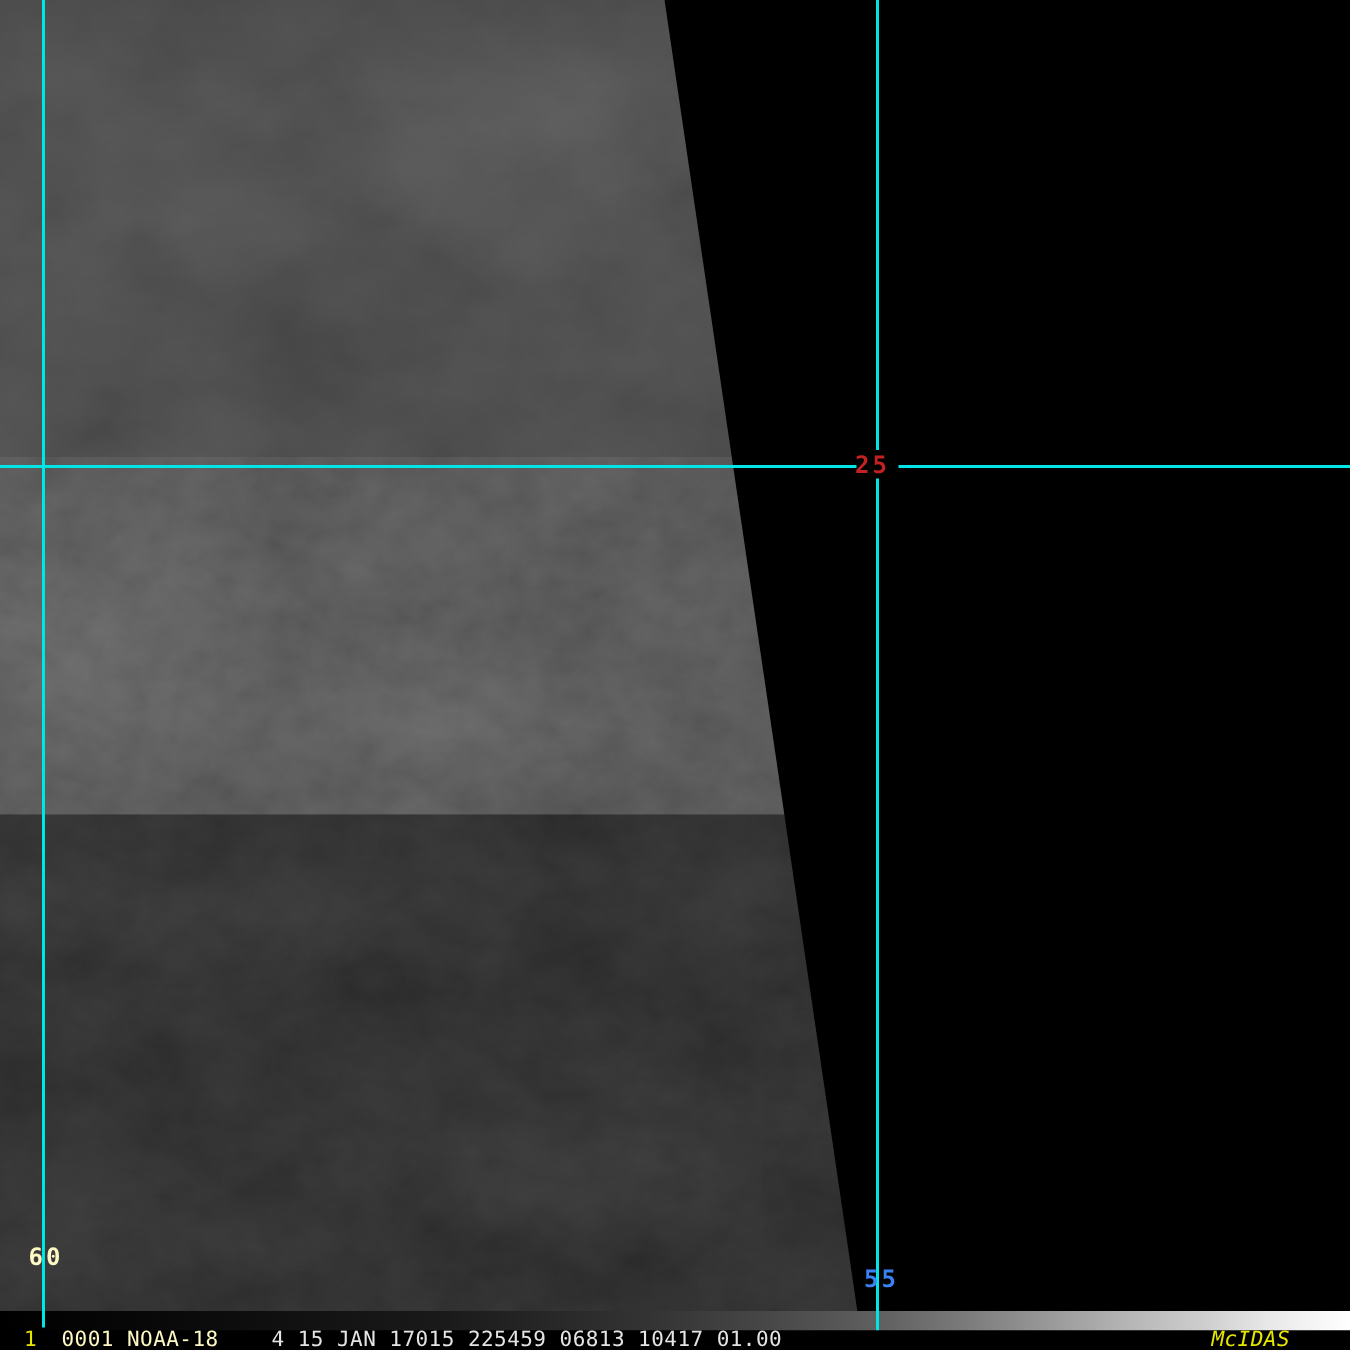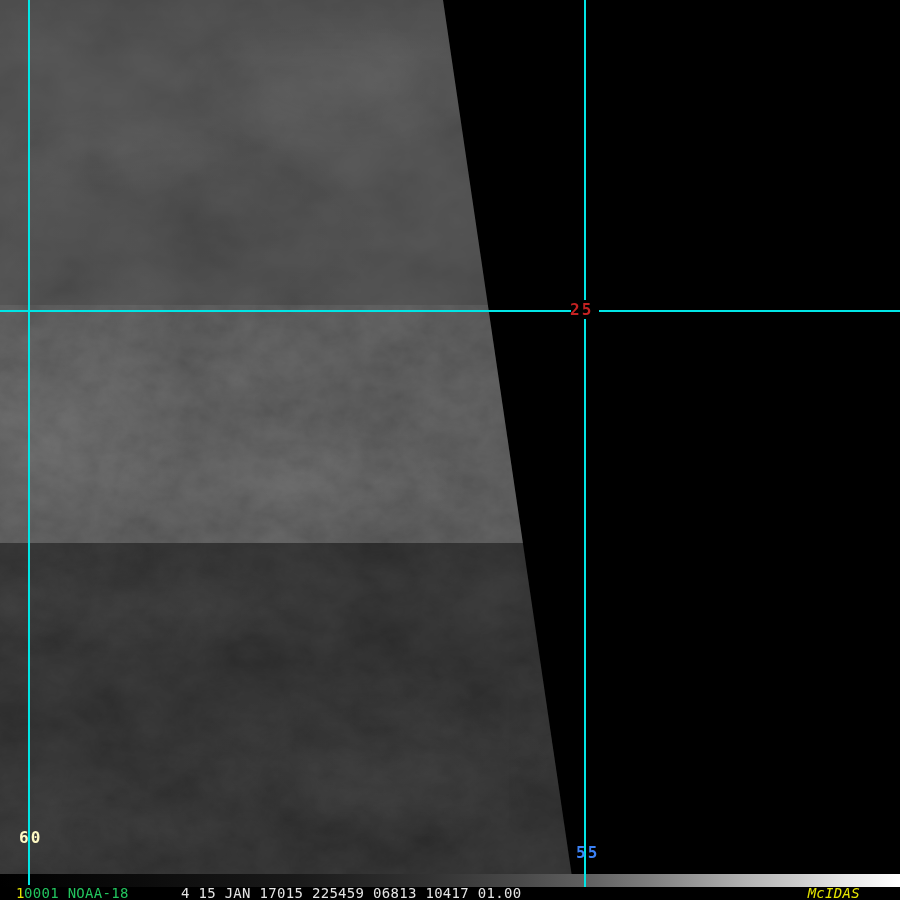--- a/index.html
+++ b/index.html
@@ -53,21 +53,21 @@
       #636363 66%, #7d7d7d 72%, #9a9a9a 78%, #b3b3b3 83%, #cdcdcd 89%,
       #e8e8e8 94%, #ffffff 100%);
   }
   
   .status-bar{
     position:absolute;left:0;top:887px;width:900px;height:13px;background:#000;
     font-size:14px;line-height:13px;letter-spacing:0.3px;
   }
   .status-bar span{position:absolute;top:0;white-space:pre;}
   .frame-num   {left:16px;color:#e6e600;border-bottom:1px solid #e6e600;}
-  .image-header{left:24px;color:#22c55e;}
+  .image-header{left:41px;color:#fef9c3;}
   .image-info  {left:181px;color:#e4e4e4;text-align:right;}
   .brand       {right:40px;color:#e6e600;font-style:italic;}
 </style>
 </head>
 <body>
 
 <div class="screen">
 
   <div class="image-area">
     <div class="band-upper"></div>

